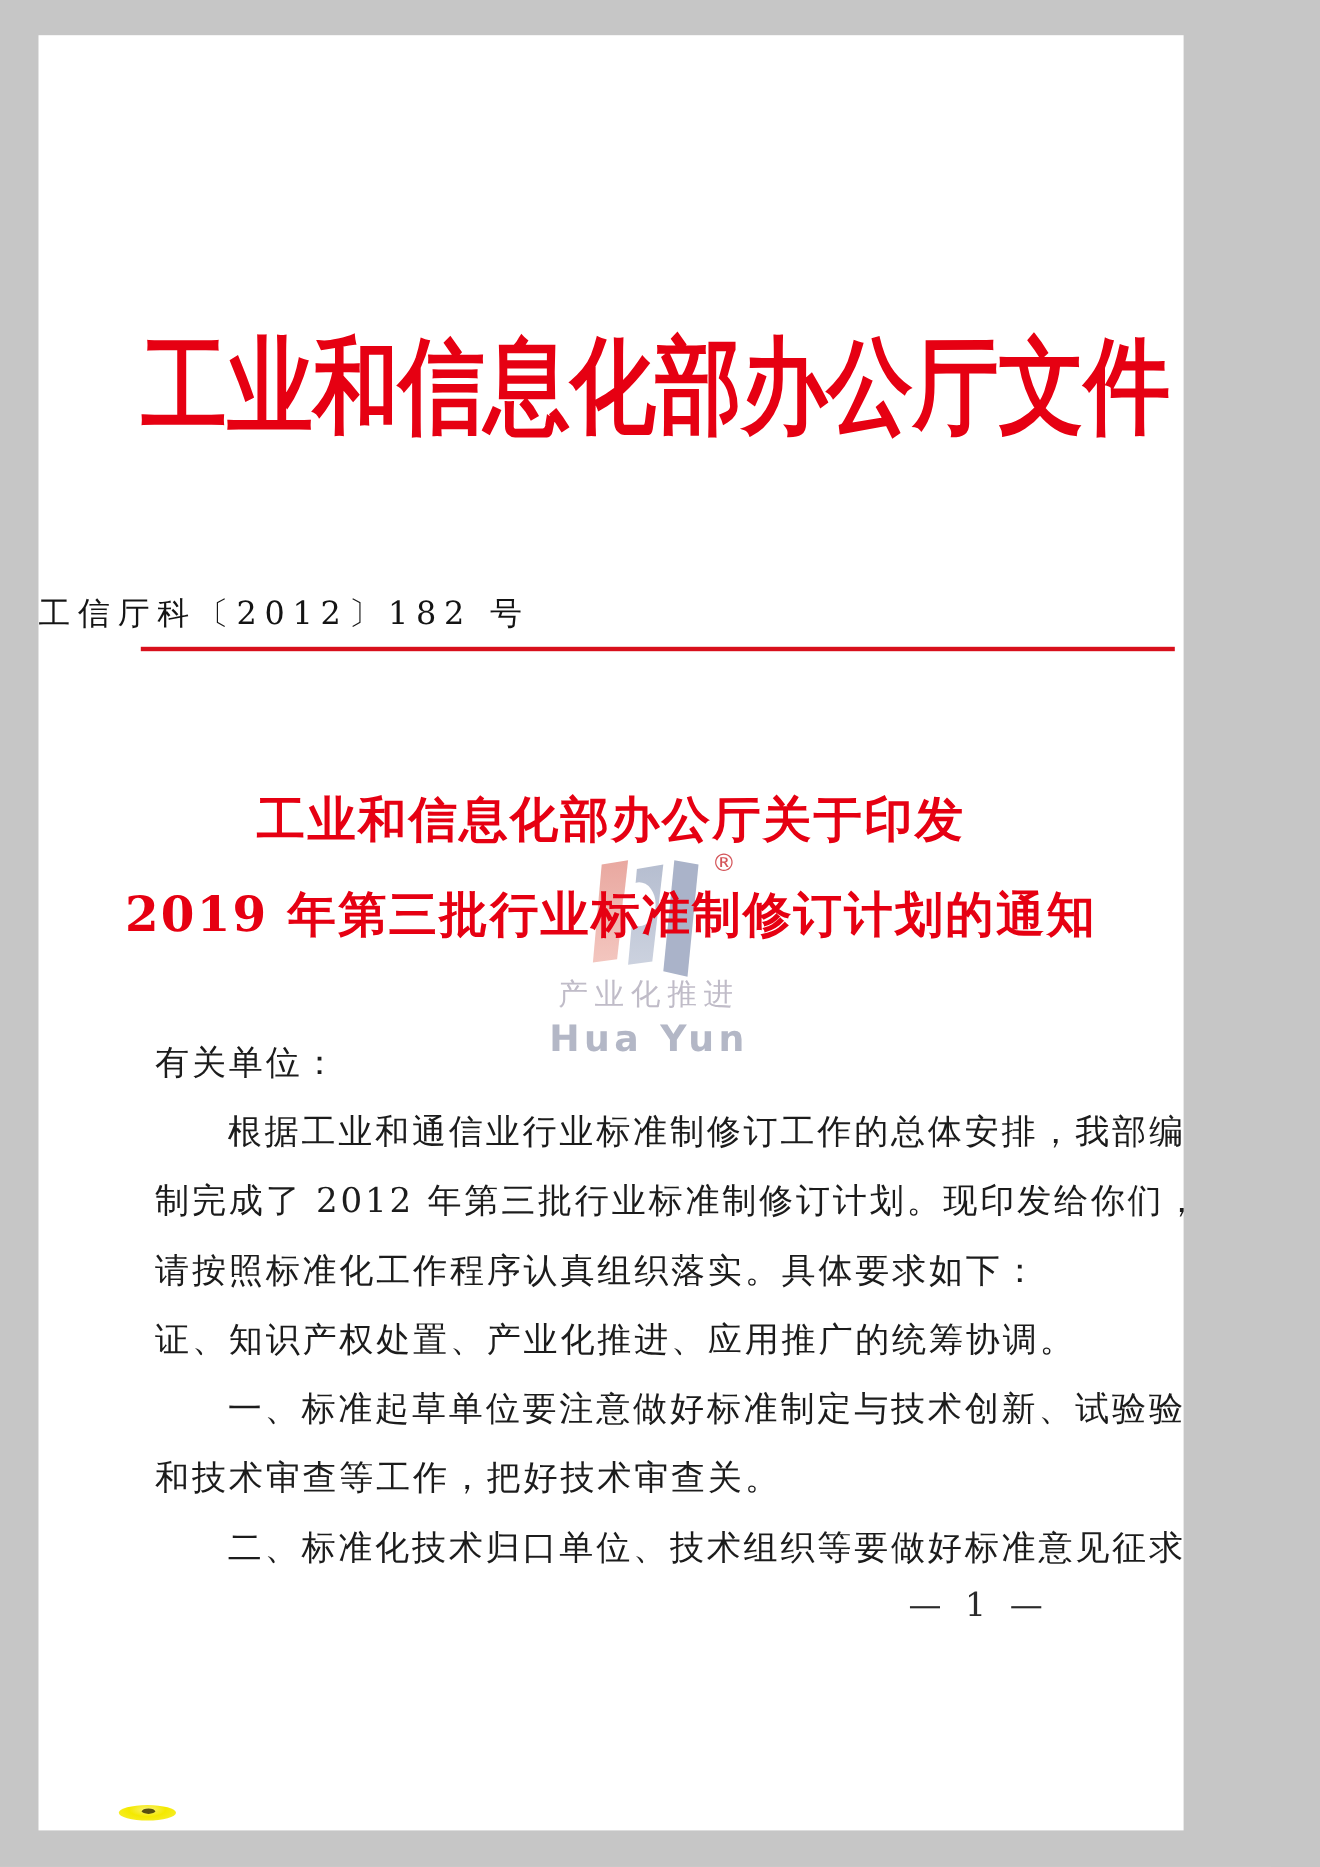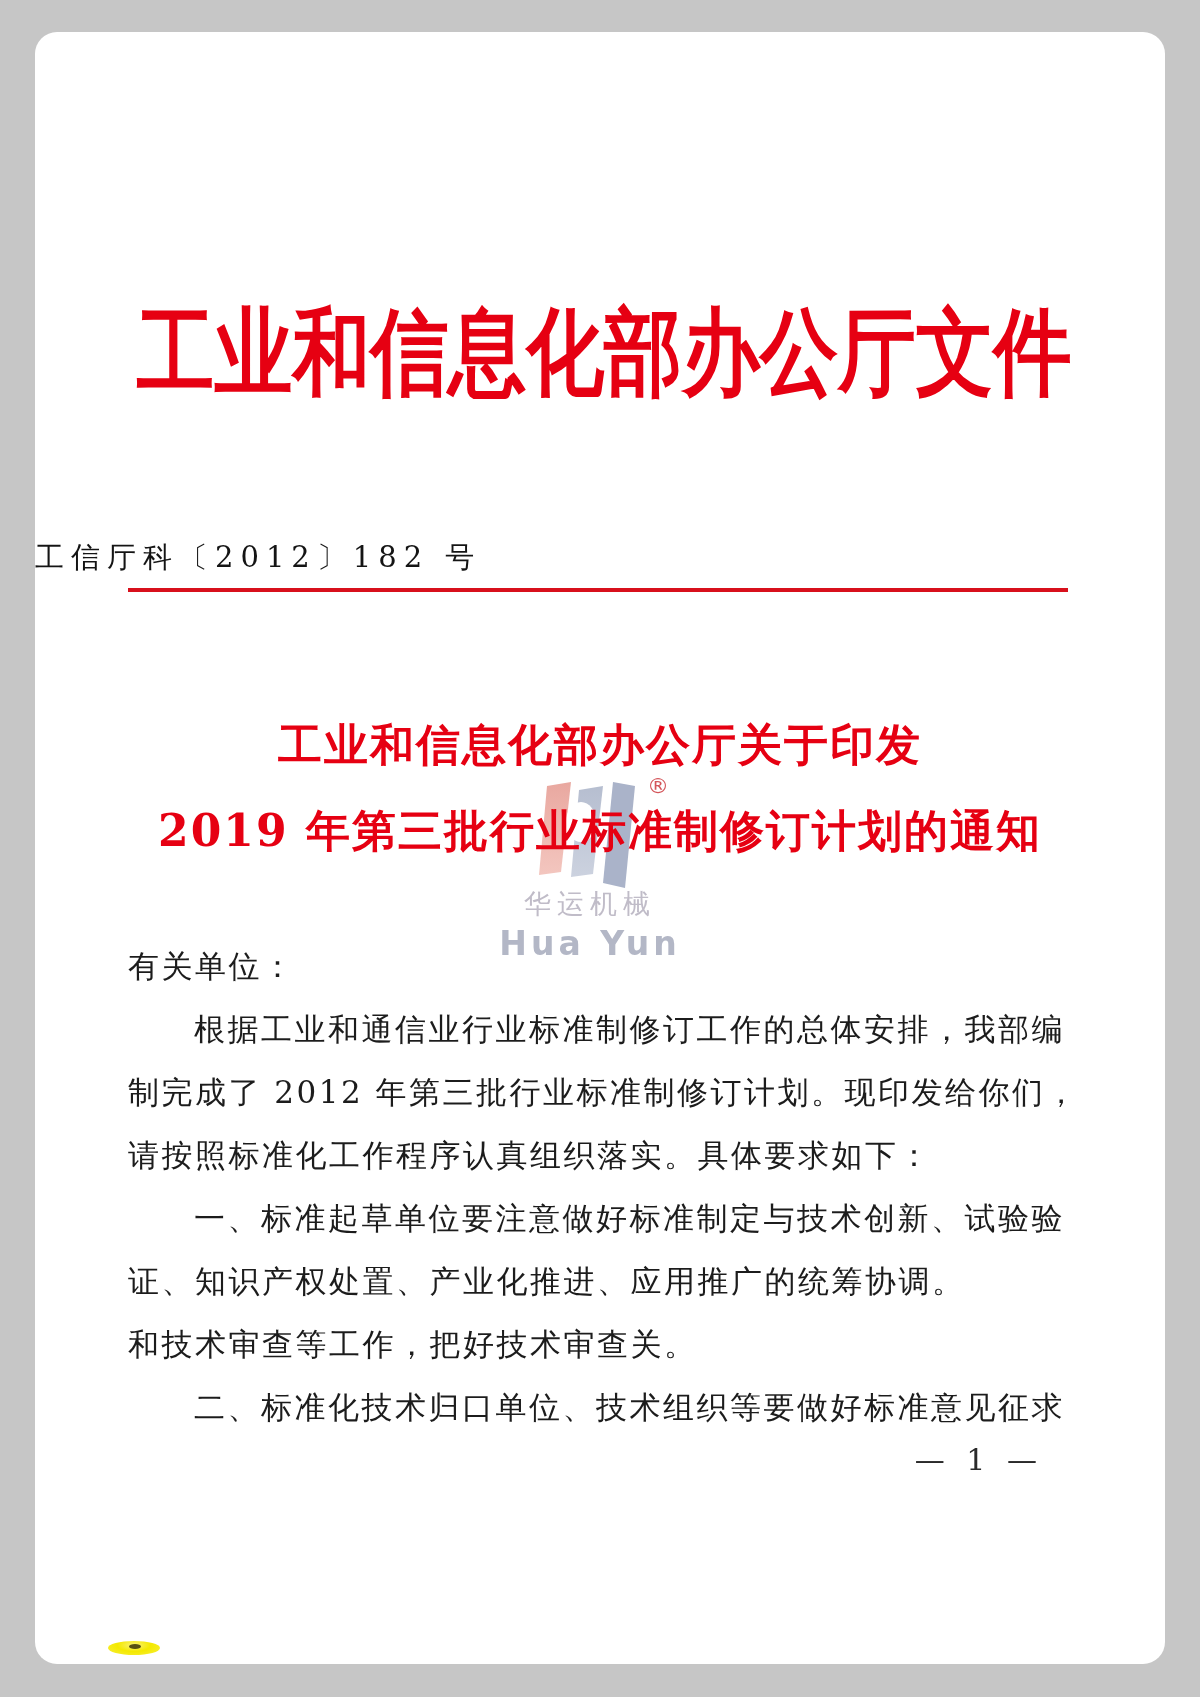--- a/index.html
+++ b/index.html
@@ -12,24 +12,23 @@
     position: relative;
     width: 1200px;
     height: 1697px;
     background: #c6c6c6;
     overflow: hidden;
   }
   .page {
     position: absolute;
     left: 35px;
     top: 32px;
-    width: 1130px;
+    width: 1041px;
     height: 1632px;
     background: #ffffff;
-    border-radius: 22px;
   }
   
   .banner {
     position: absolute;
     left: 0;
     right: 0;
     top: 266px;
     margin: 0;
     text-align: center;
     font-size: 95px;
@@ -105,21 +104,21 @@
     left: 612px;
     top: 741px;
     font-size: 22px;
     color: #d4555a;
     z-index: 1;
     font-family: "DejaVu Sans", sans-serif;
   }
   
   .doc-body {
     position: absolute;
-    left: 93px;
+    left: 106px;
     top: 903px;
     width: 935px;
     font-size: 31px;
     line-height: 63px;
     letter-spacing: 2.5px;
     color: #1c1c1c;
     z-index: 2;
     white-space: nowrap;
   }
   .doc-body .line.indent { padding-left: 66px; }
@@ -175,37 +174,37 @@
           <linearGradient id="blueGrad" x1="0" y1="0" x2="0" y2="1">
             <stop offset="0" stop-color="#b6bed0"></stop>
             <stop offset="1" stop-color="#ccd2df"></stop>
           </linearGradient>
         </defs>
         <polygon points="16,6 40,2 30,92 8,95" fill="url(#pinkGrad)"></polygon>
         <polygon points="48,10 72,6 62,94 40,97" fill="url(#blueGrad)"></polygon>
         <ellipse cx="50" cy="42" rx="15" ry="20" fill="#ffffff"></ellipse>
         <polygon points="82,2 104,6 94,108 72,103" fill="#aab3c9"></polygon>
       </svg>
-      <div class="wm-cn">华运机械</div>
+      <div class="wm-cn">产业化推进</div>
       <div class="wm-en">Hua Yun</div>
     </div>
 
     <div class="reg-mark">®</div>
 
     <div class="title-line l1">工业和信息化部办公厅关于印发</div>
 
     <div class="title-line l2">2019 年第三批行业标准制修订计划的通知</div>
 
     <div class="doc-body">
       <div class="line">有关单位：</div>
       <div class="line indent">根据工业和通信业行业标准制修订工作的总体安排，我部编</div>
       <div class="line">制完成了 2012 年第三批行业标准制修订计划。现印发给你们，</div>
       <div class="line">请按照标准化工作程序认真组织落实。具体要求如下：</div>
+      <div class="line">证、知识产权处置、产业化推进、应用推广的统筹协调。</div>
       <div class="line indent">一、标准起草单位要注意做好标准制定与技术创新、试验验</div>
-      <div class="line">证、知识产权处置、产业化推进、应用推广的统筹协调。</div>
       <div class="line">和技术审查等工作，把好技术审查关。</div>
       <div class="line indent">二、标准化技术归口单位、技术组织等要做好标准意见征求</div>
     </div>
 
     <div class="page-number">— 1 —</div>
 
     <div class="smudge">
       <span class="speck"></span>
     </div>
 

